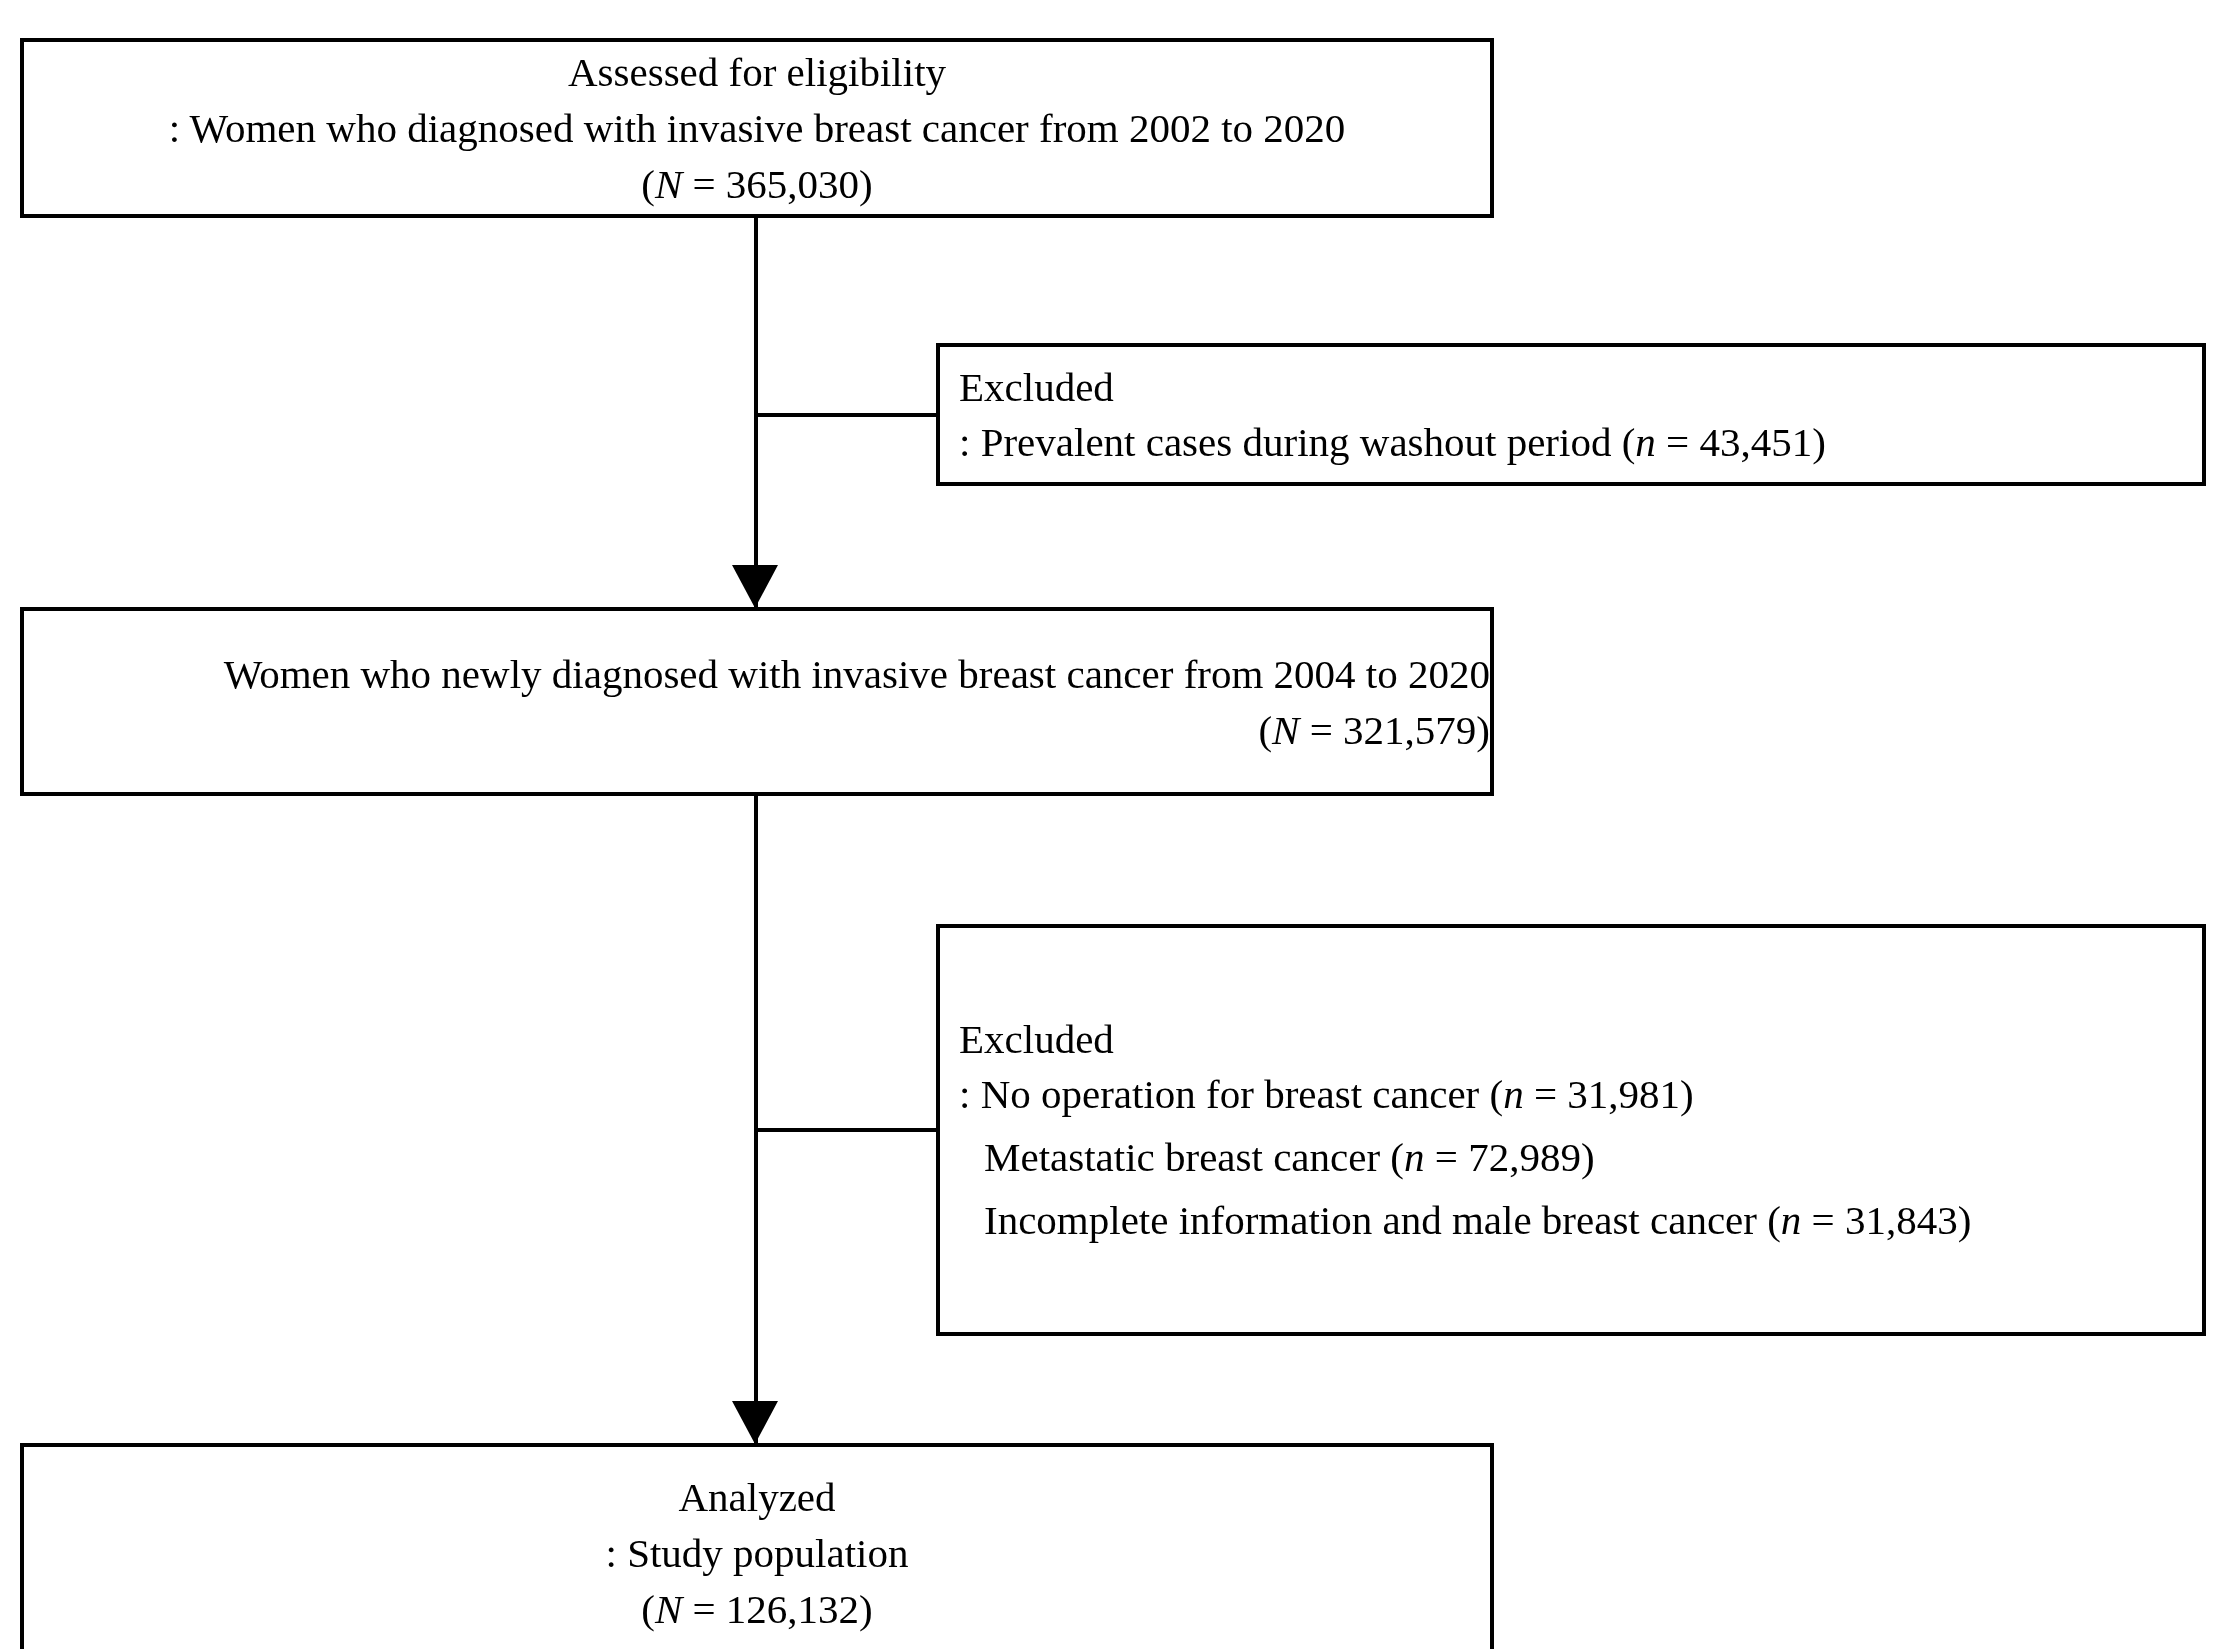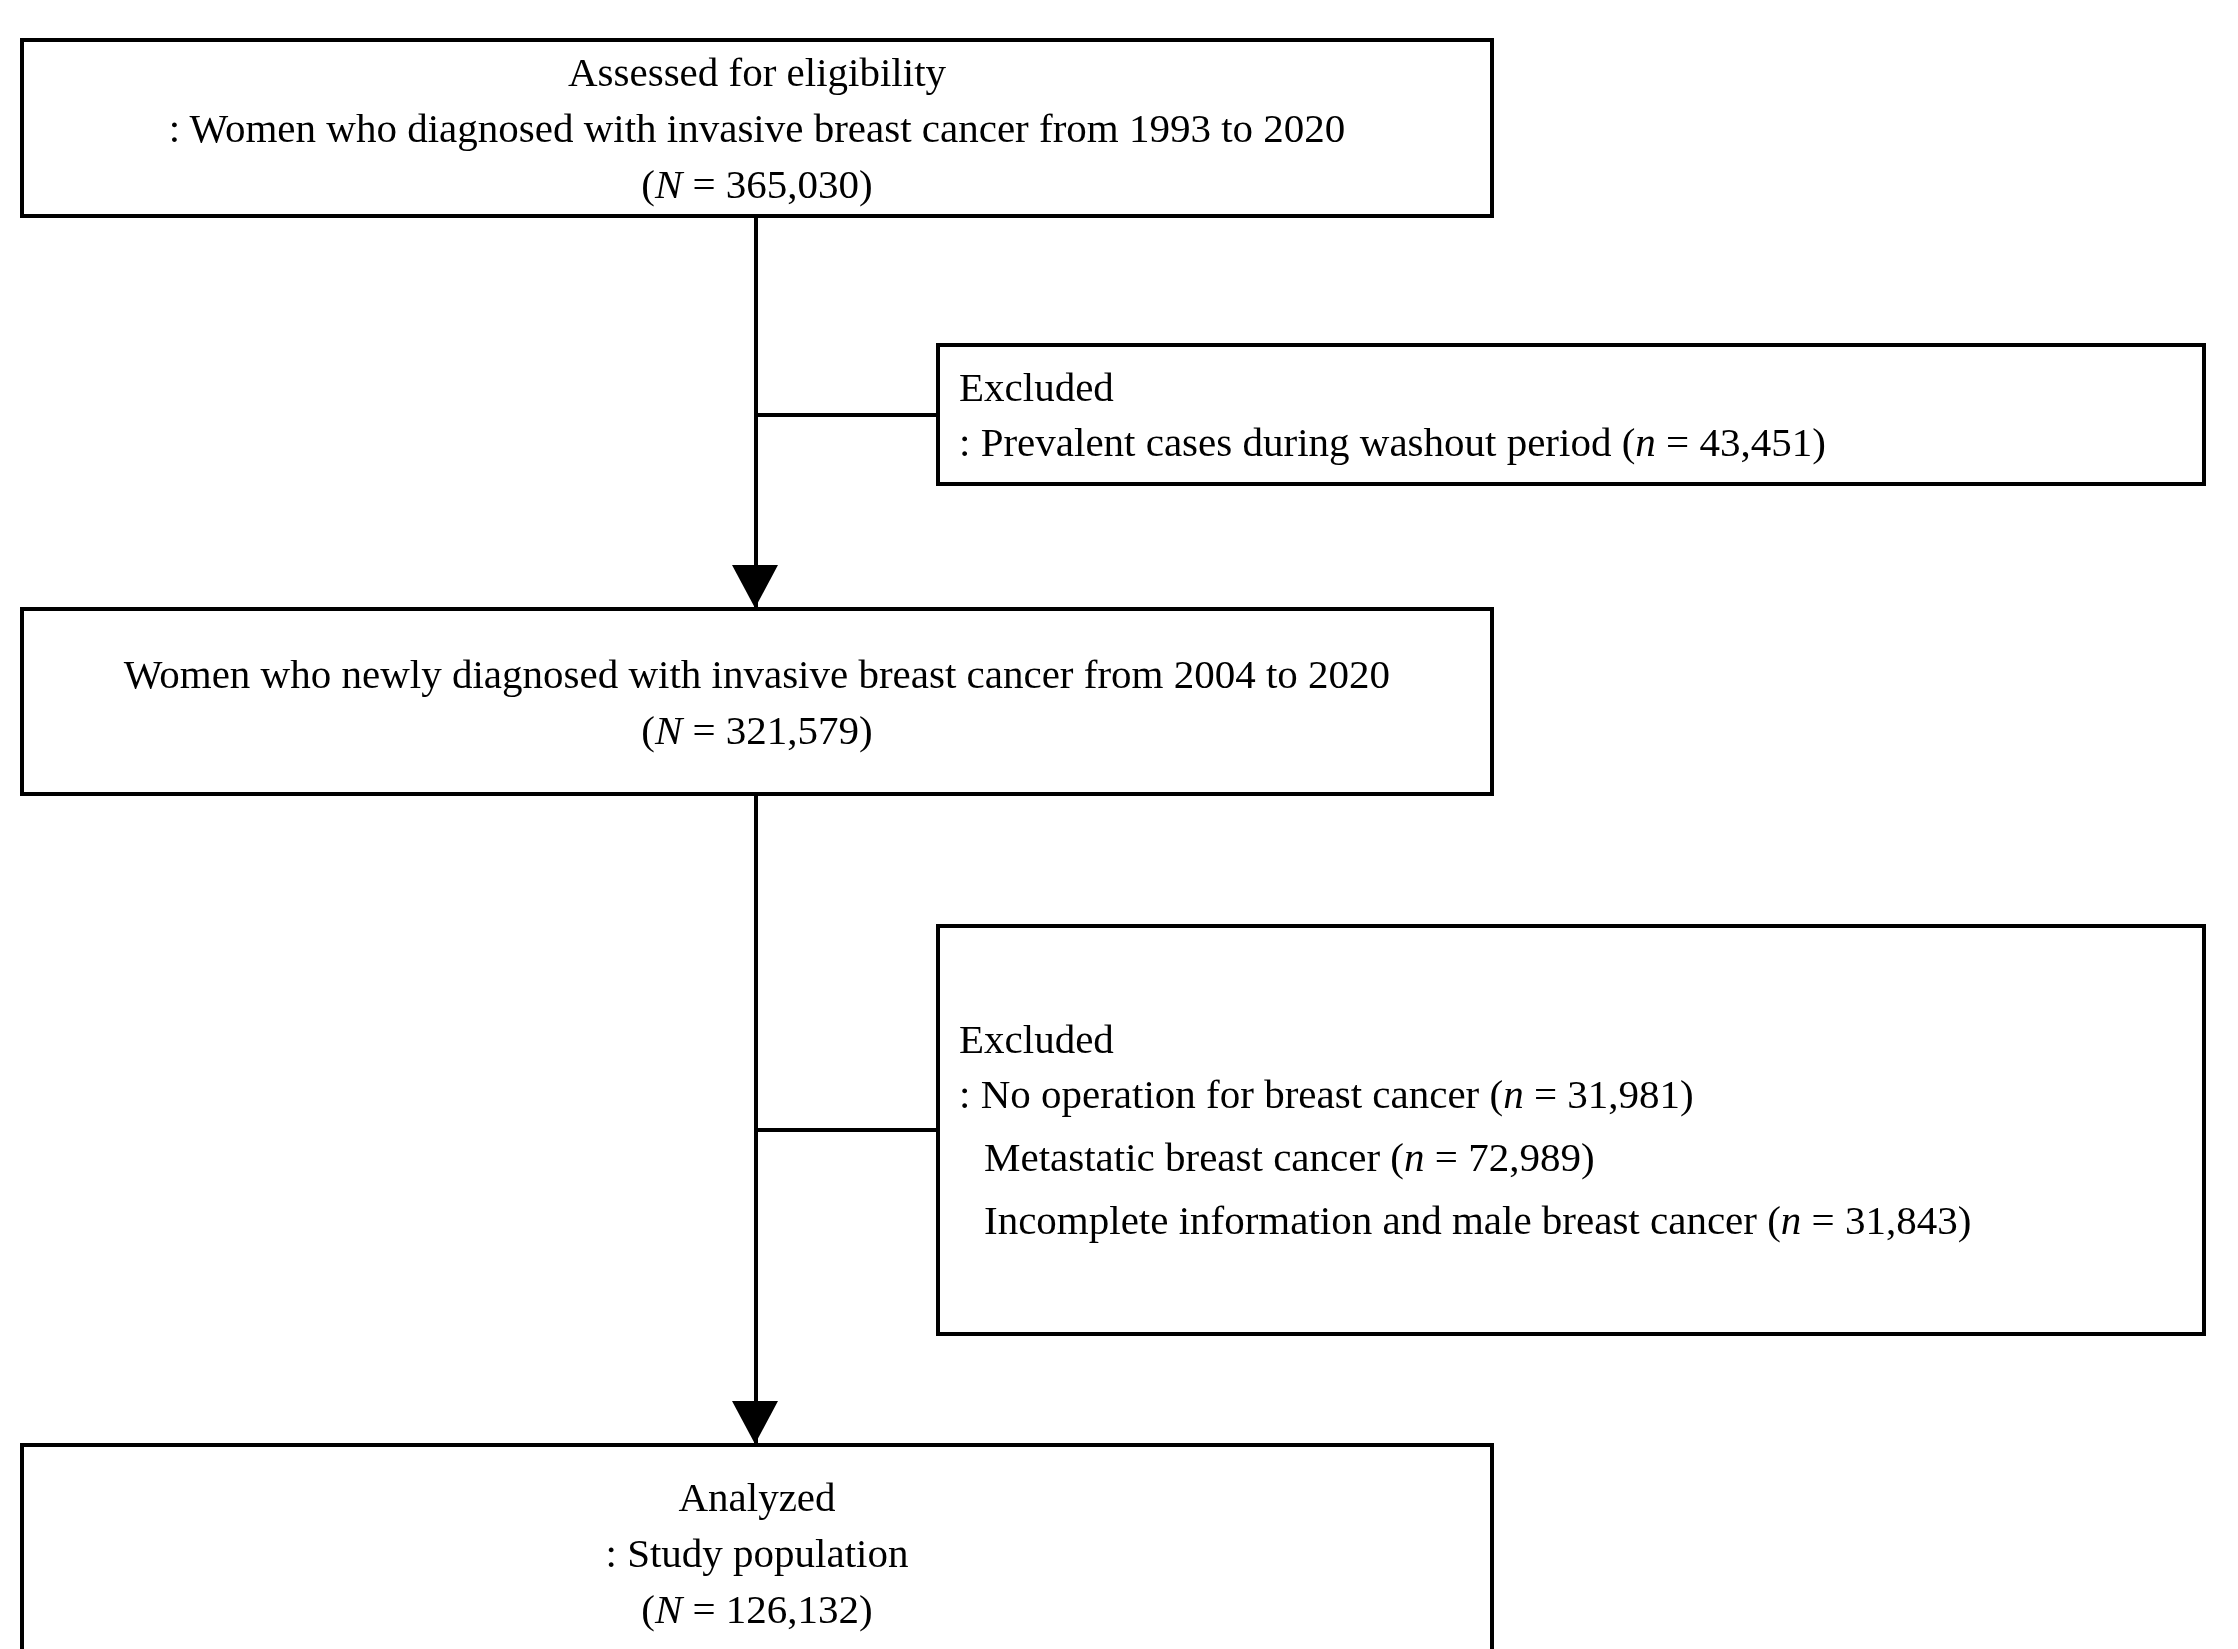--- a/index.html
+++ b/index.html
@@ -40,21 +40,21 @@
     white-space:pre;
     line-height:56px;
   }
   .leftalign .line{line-height:55px;}
   .line.indent{padding-left:25px;margin-top:8px;}
   .line i{font-style:italic;}
 
   
   #box-eligibility      {left:20px;   top:38px;   width:1474px; height:180px;}
   #box-excluded-washout {left:936px; top:343px;  width:1270px; height:143px;}
-  #box-newly            {left:20px;   top:607px;  width:1474px; height:189px;}
+  #box-newly            {left:20px;   top:607px;  width:1474px; height:189px;align-items:flex-end;}
   #box-excluded-criteria{left:936px; top:924px; width:1270px; height:412px;}
   #box-analyzed         {left:20px;   top:1443px; width:1474px; height:220px;}
 
   
   .connector{position:absolute; background:var(--ink);}
   #vline-1{left:754px; top:216px;  width:4.1px;   height:391px;}
   #hline-1{left:754px; top:413px;  width:182px; height:4.1px;}
   #vline-2{left:754px; top:793px; width:4.1px;   height:651px;}
   #hline-2{left:754px; top:1128px; width:182px; height:4.1px;}
 
@@ -68,21 +68,21 @@
   #arrow-1{left:732px; top:565px;}
   #arrow-2{left:732px; top:1401px;}
 </style>
 </head>
 <body>
 
 <div id="canvas">
 
   <div class="box center" id="box-eligibility">
     <div class="line">Assessed for eligibility</div>
-    <div class="line">: Women who diagnosed with invasive breast cancer from 1993 to 2020</div>
+    <div class="line">: Women who diagnosed with invasive breast cancer from 2002 to 2020</div>
     <div class="line">(<i>N</i> = 365,030)</div>
   </div>
 
   <div class="connector" id="vline-1"></div>
   <div class="connector" id="hline-1"></div>
   <div class="arrowhead" id="arrow-1"></div>
 
   <div class="box leftalign" id="box-excluded-washout">
     <div class="line">Excluded</div>
     <div class="line">: Prevalent cases during washout period (<i>n</i> = 43,451)</div>

